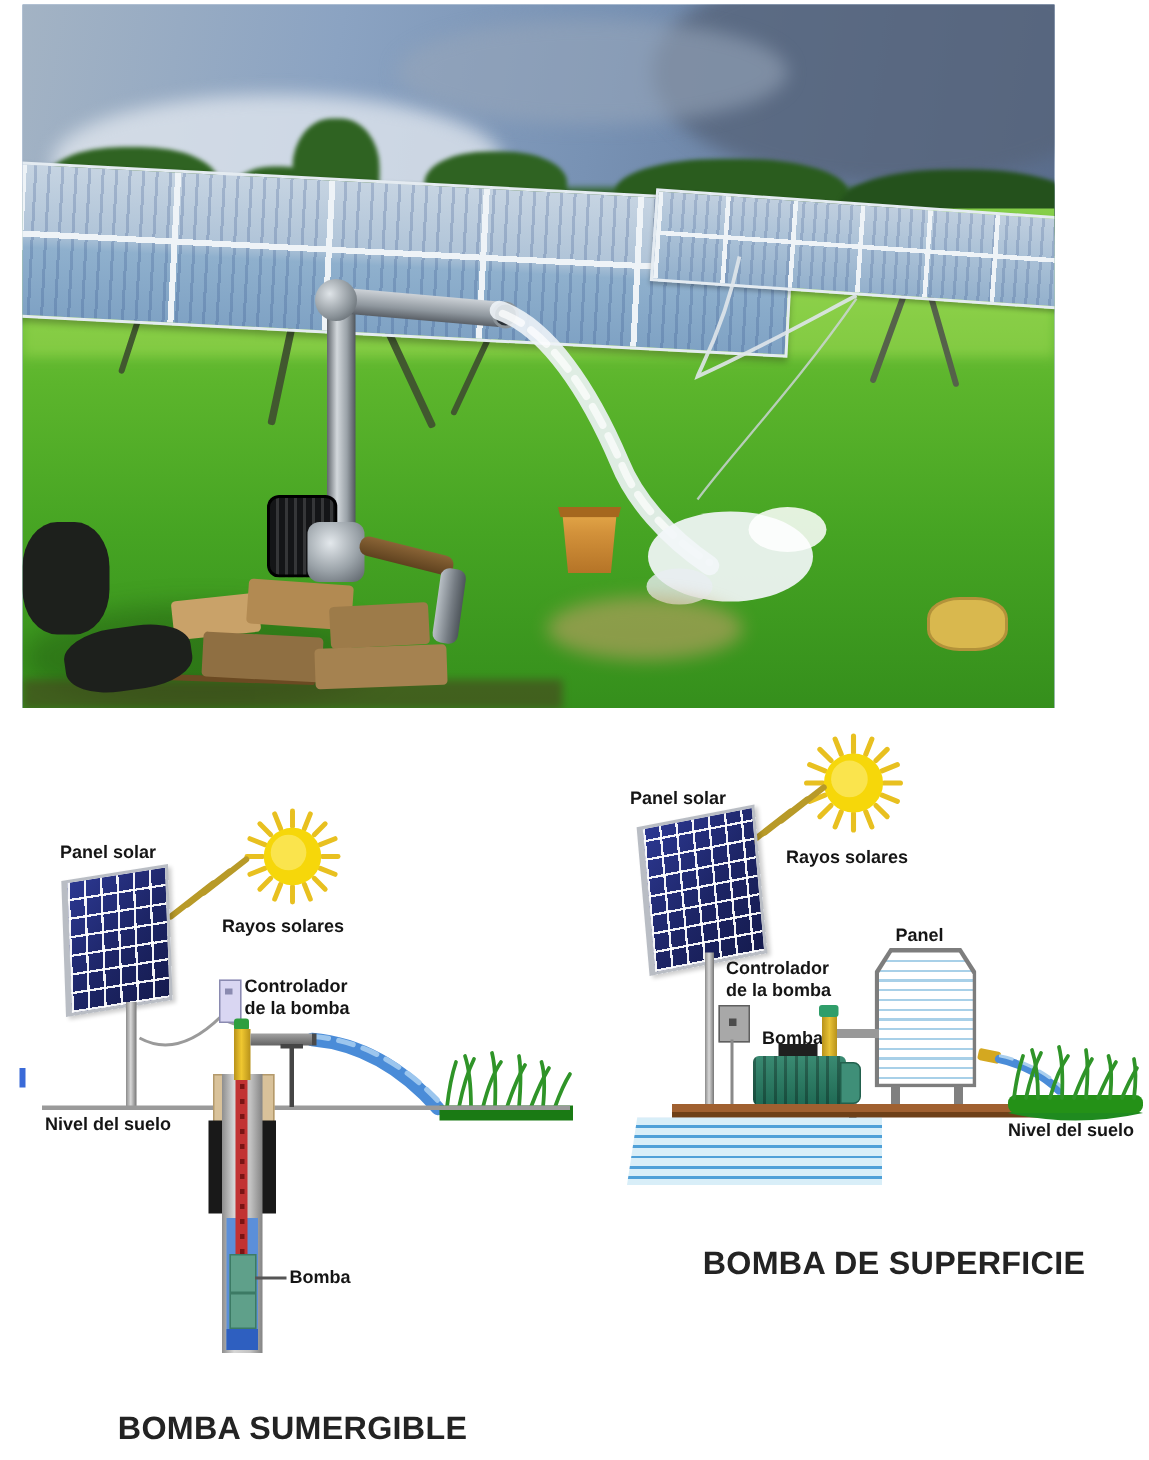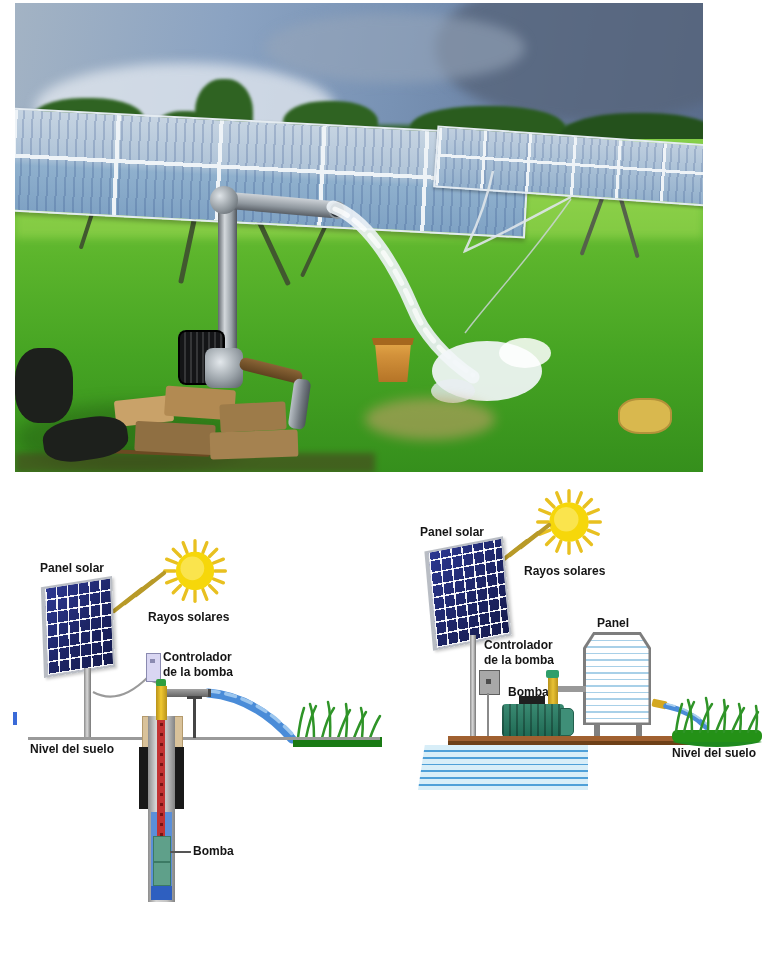--- a/index.html
+++ b/index.html
@@ -265,20 +265,21 @@
     <div class="abs ypipeL"></div>
     <div class="abs gpipeL"></div>
     <div class="abs tbar"></div>
     <div class="abs tleg"></div>
 
     <div class="abs bombaline"></div>
     <span class="lbl" style="left:193px;top:354px;">Bomba</span>
 
     <div class="abs cursor"></div>
 
+    <span class="title" style="left:45px;top:450px;width:300px;">BOMBA SUMERGIBLE</span>
   </div>
 
   <div class="abs diagR">
     <span class="lbl" style="left:20px;top:45px;">Panel solar</span>
 
     <svg class="abs" style="left:135px;top:8px;" width="68" height="68" viewBox="0 0 100 100">
       <g stroke="#e8c020" stroke-width="5" stroke-linecap="round">
         <line x1="50" y1="4" x2="50" y2="20"></line>
           <line x1="50" y1="80" x2="50" y2="96"></line>
         <line x1="4" y1="50" x2="20" y2="50"></line>
@@ -351,15 +352,16 @@
         <path d="M324,252 q2,-20 0,-32"></path>
           <path d="M332,252 q6,-14 12,-24"></path>
         <path d="M340,252 q2,-18 -1,-28"></path>
           <path d="M348,252 q5,-12 10,-20"></path>
         <path d="M356,252 q2,-16 0,-26"></path>
       </g>
     </svg>
 
     <span class="lbl" style="left:272px;top:266px;">Nivel del suelo</span>
 
+    <span class="title" style="left:36px;top:350px;width:320px;">BOMBA DE SUPERFICIE</span>
   </div>
 
 </div>
 
 </body></html>

